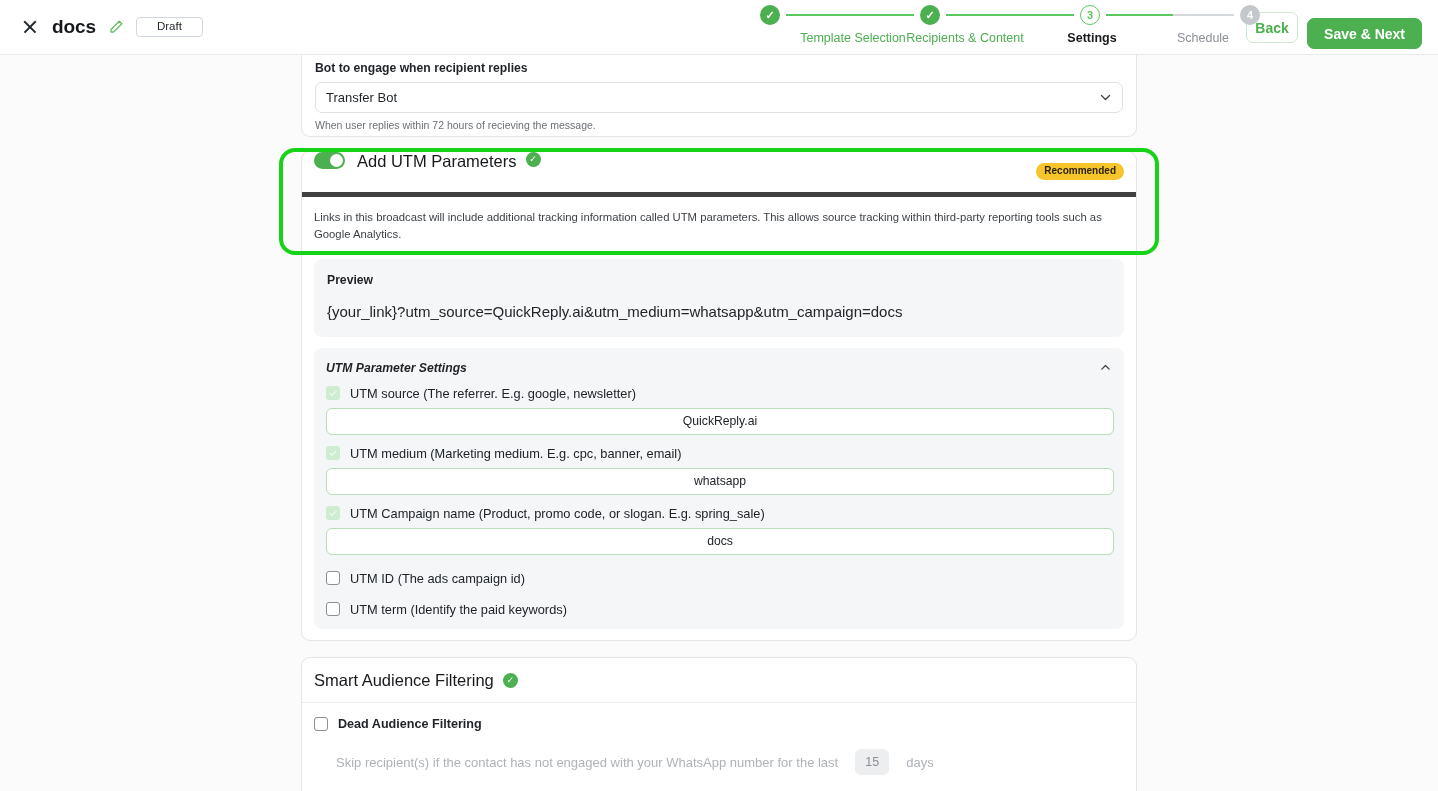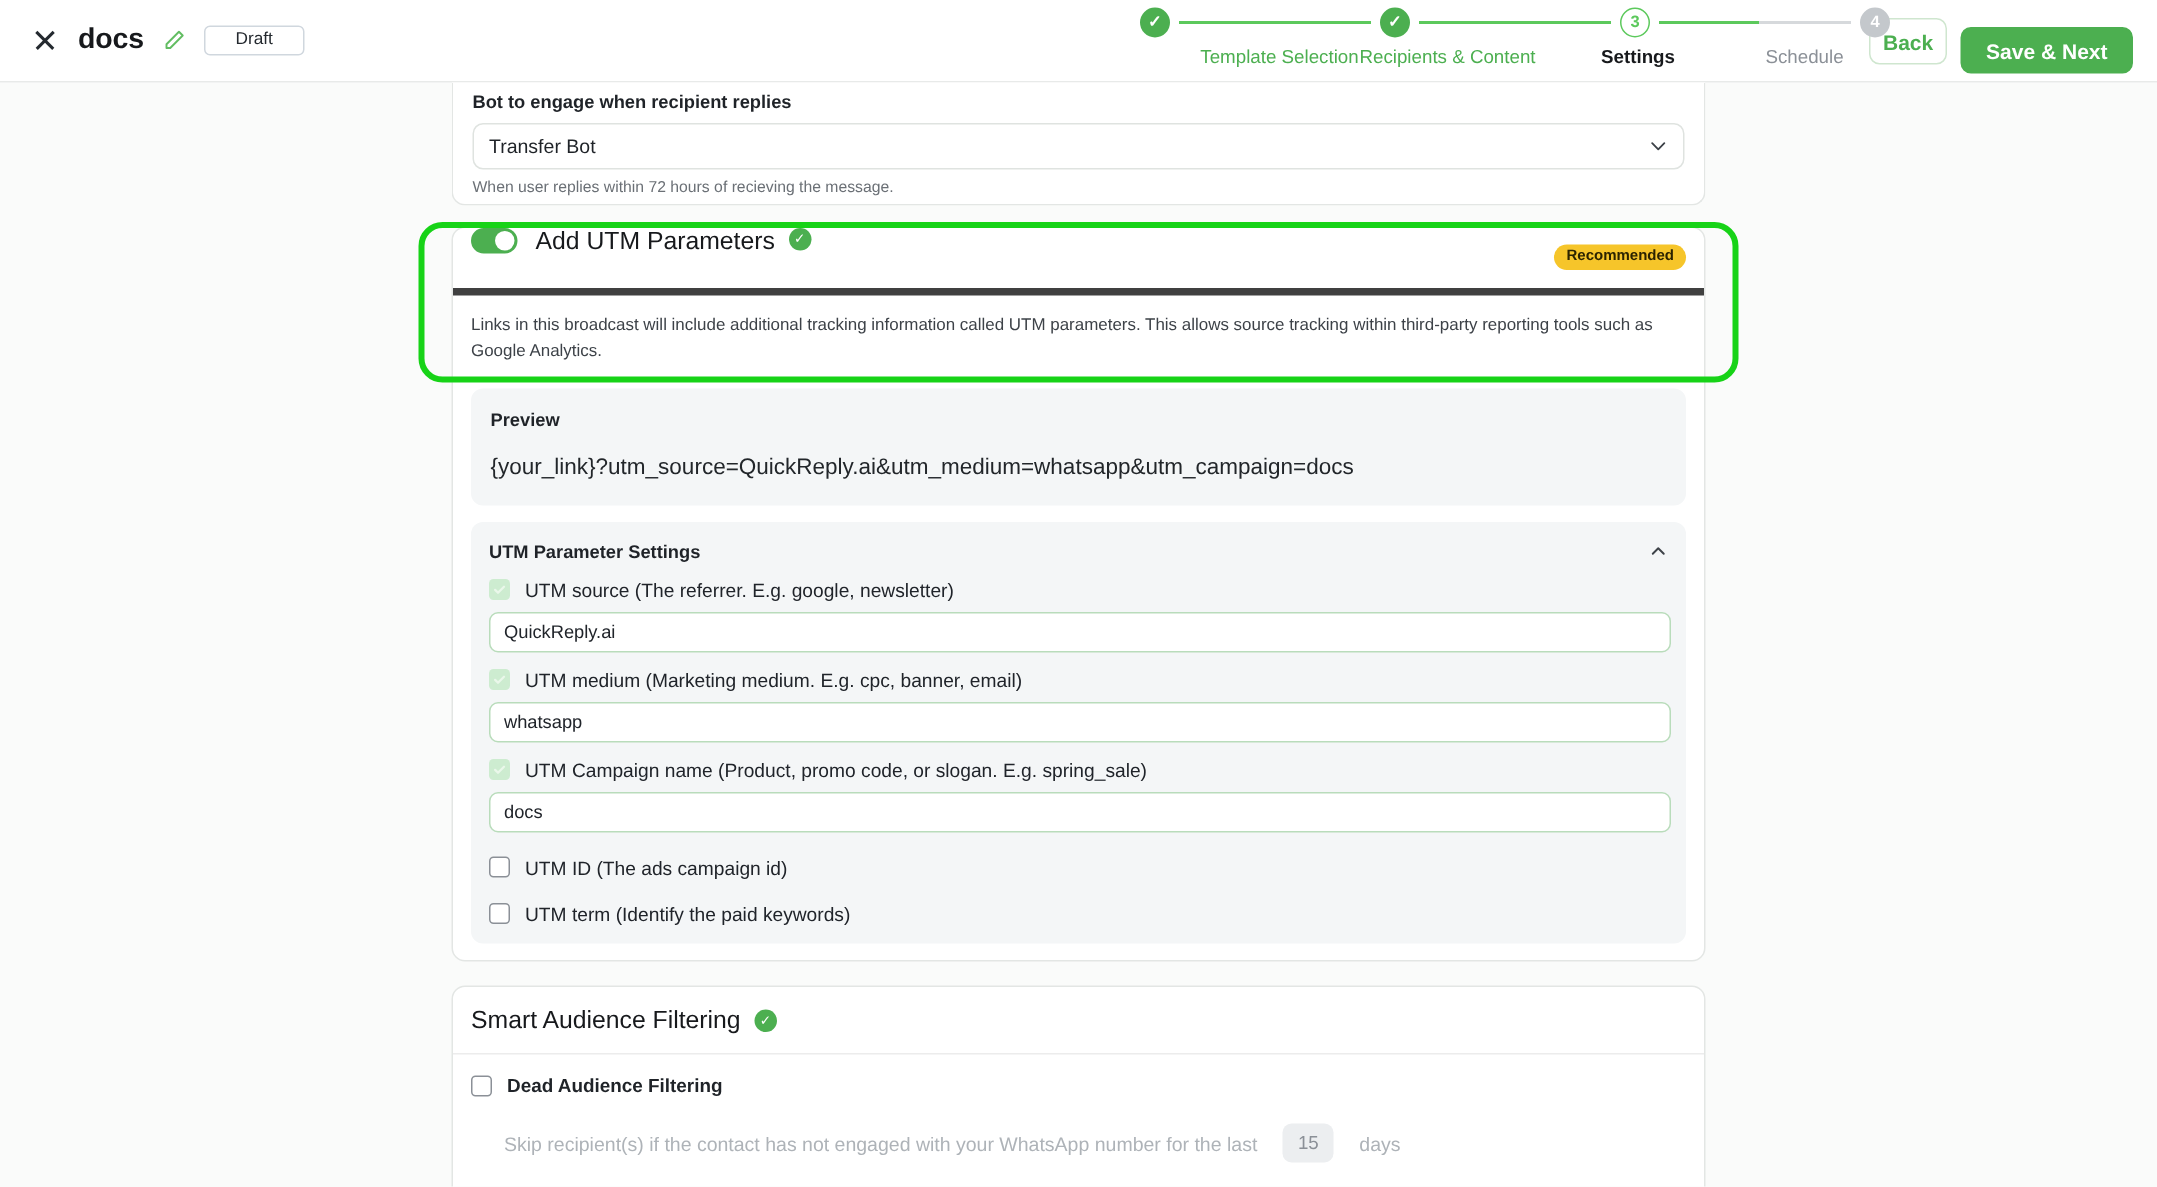--- a/index.html
+++ b/index.html
@@ -129,39 +129,40 @@
   }
   .card-body { padding:12px; }
   .desc { font-size:11.3px; color:#3d4248; line-height:1.5; }
 
   .panel { background:#f4f6f7; border-radius:8px; margin-top:16px; }
   #preview-panel { padding:14px 13px 17px; }
   .panel-title { font-size:12.2px; font-weight:bold; color:#1f2328; }
   .preview-url { font-size:15px; color:#22262a; margin-top:16px; }
 
   #settings-panel { margin-top:11px; padding:13px 12px 12px; }
-  .panel-head { display:flex; align-items:center; }
+  .panel-head { display:flex; align-items:center;font-style:italic; }
   .panel-head .panel-title { flex:1 1 auto; }
   .chev-up { width:13px; height:13px; cursor:pointer; display:block; }
 
   .utm-row { margin-top:11px; }
   .cb-line { display:flex; align-items:center; gap:10px; }
   .cb {
     width:14px; height:14px; border-radius:3px; flex:0 0 auto; cursor:pointer;
     display:flex; align-items:center; justify-content:center;
   }
   .cb-on  { background:#cdecd0; }
   .cb-on svg { display:block; }
   .cb-off { background:#fff; border:1.4px solid #8b9097; }
   .cb-label { font-size:12.8px; color:#20242a; }
   .utm-input {
     margin-top:7px; width:788px; height:27px;
     border:1px solid #b9dcbb; border-radius:6px; background:#fff;
     font-size:12.2px; color:#20242a; padding:0 9px;
     font-family:"Liberation Sans", sans-serif;
+    text-align:center;
   }
 
   
   #card-smart { top:602px; height:160px; }
   .smart-head { height:45px; display:flex; align-items:center; padding:0 12px; border-bottom:1px solid #ececec; }
   .smart-title { font-size:16.5px; color:#17191c; }
   .smart-body { padding:14px 12px 0; }
   .bold-label { font-size:12.6px; font-weight:bold; color:#1f2328; }
   .skip-line { display:flex; align-items:center; gap:17px; margin-top:18px; padding-left:22px; }
   .skip-text { font-size:13px; color:#aeb3b8; }

